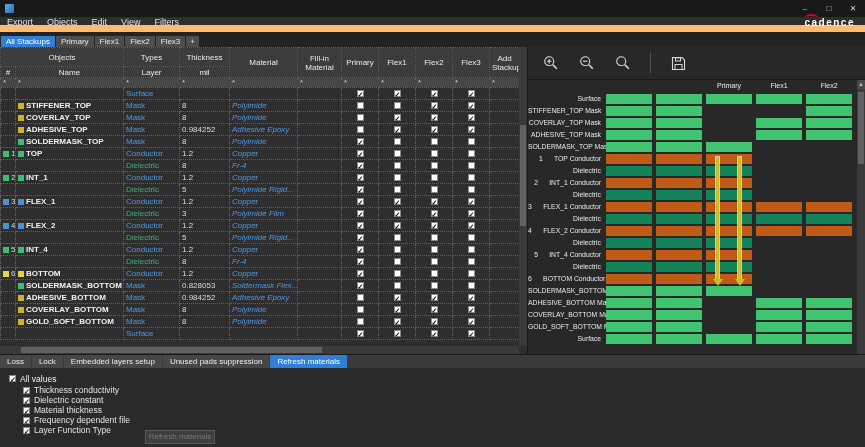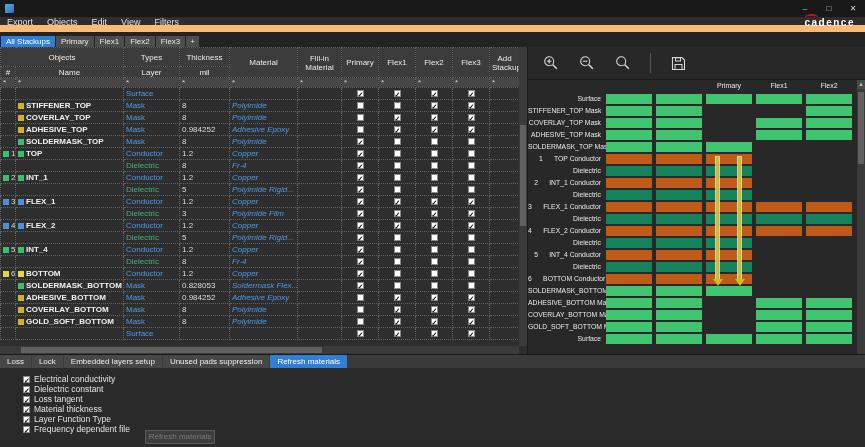--- a/index.html
+++ b/index.html
@@ -686,41 +686,41 @@
 
 <div class="bottom">
   <div class="btabs" id="btabs">
       <div class="btab">Loss</div>
       <div class="btab">Lock</div>
       <div class="btab">Embedded layers setup</div>
       <div class="btab">Unused pads suppression</div>
       <div class="btab active">Refresh materials</div>
     </div>
   <div class="bcontent">
+    <div class="allrow">
+      <span class="cb" id="all-values-cb">✓</span>
+      <span>All values</span>
+    </div>
     <div class="options" id="options">
         <div class="opt">
     <span class="cb">✓</span>
-    <span>Electrical conductivity</span>
+    <span>Thickness conductivity</span>
   </div>
         <div class="opt">
     <span class="cb">✓</span>
     <span>Dielectric constant</span>
   </div>
         <div class="opt">
     <span class="cb">✓</span>
-    <span>Loss tangent</span>
+    <span>Material thickness</span>
   </div>
         <div class="opt">
     <span class="cb">✓</span>
-    <span>Material thickness</span>
+    <span>Frequency dependent file</span>
   </div>
         <div class="opt">
     <span class="cb">✓</span>
     <span>Layer Function Type</span>
   </div>
-        <div class="opt">
-    <span class="cb">✓</span>
-    <span>Frequency dependent file</span>
-  </div>
       </div>
     <div class="refresh-btn">Refresh materials</div>
   </div>
 </div>
 
 </body></html>

